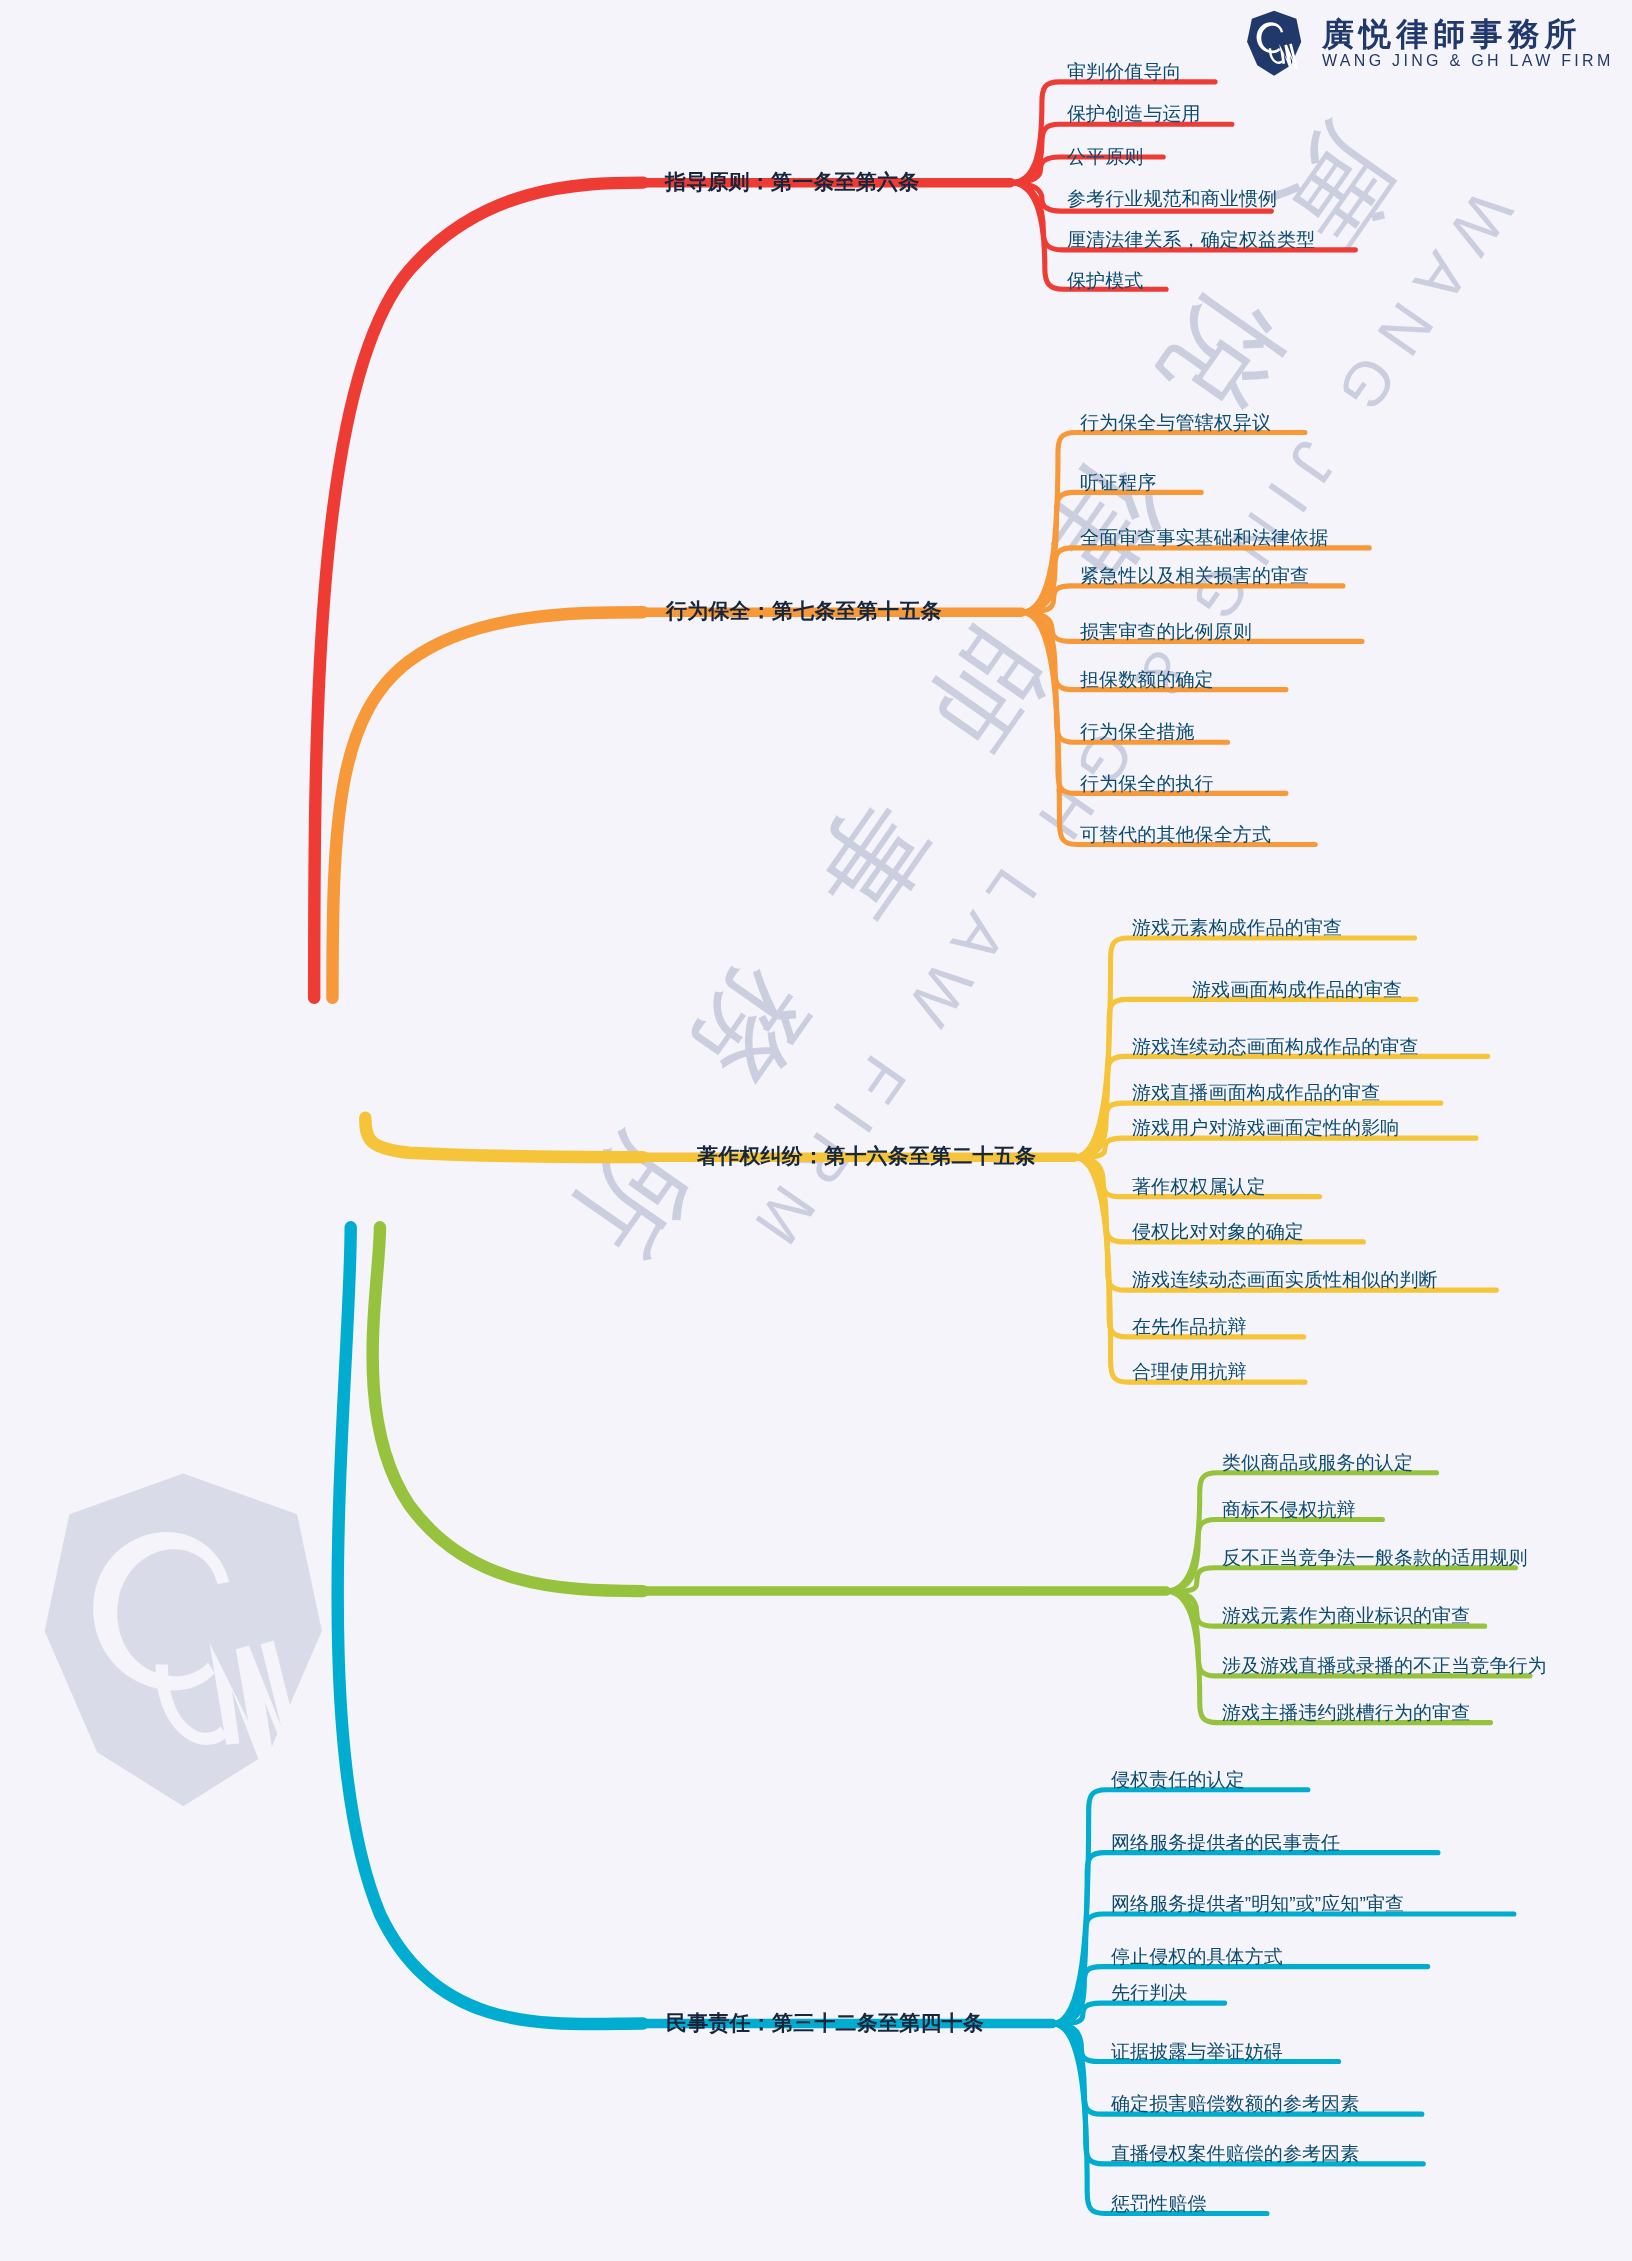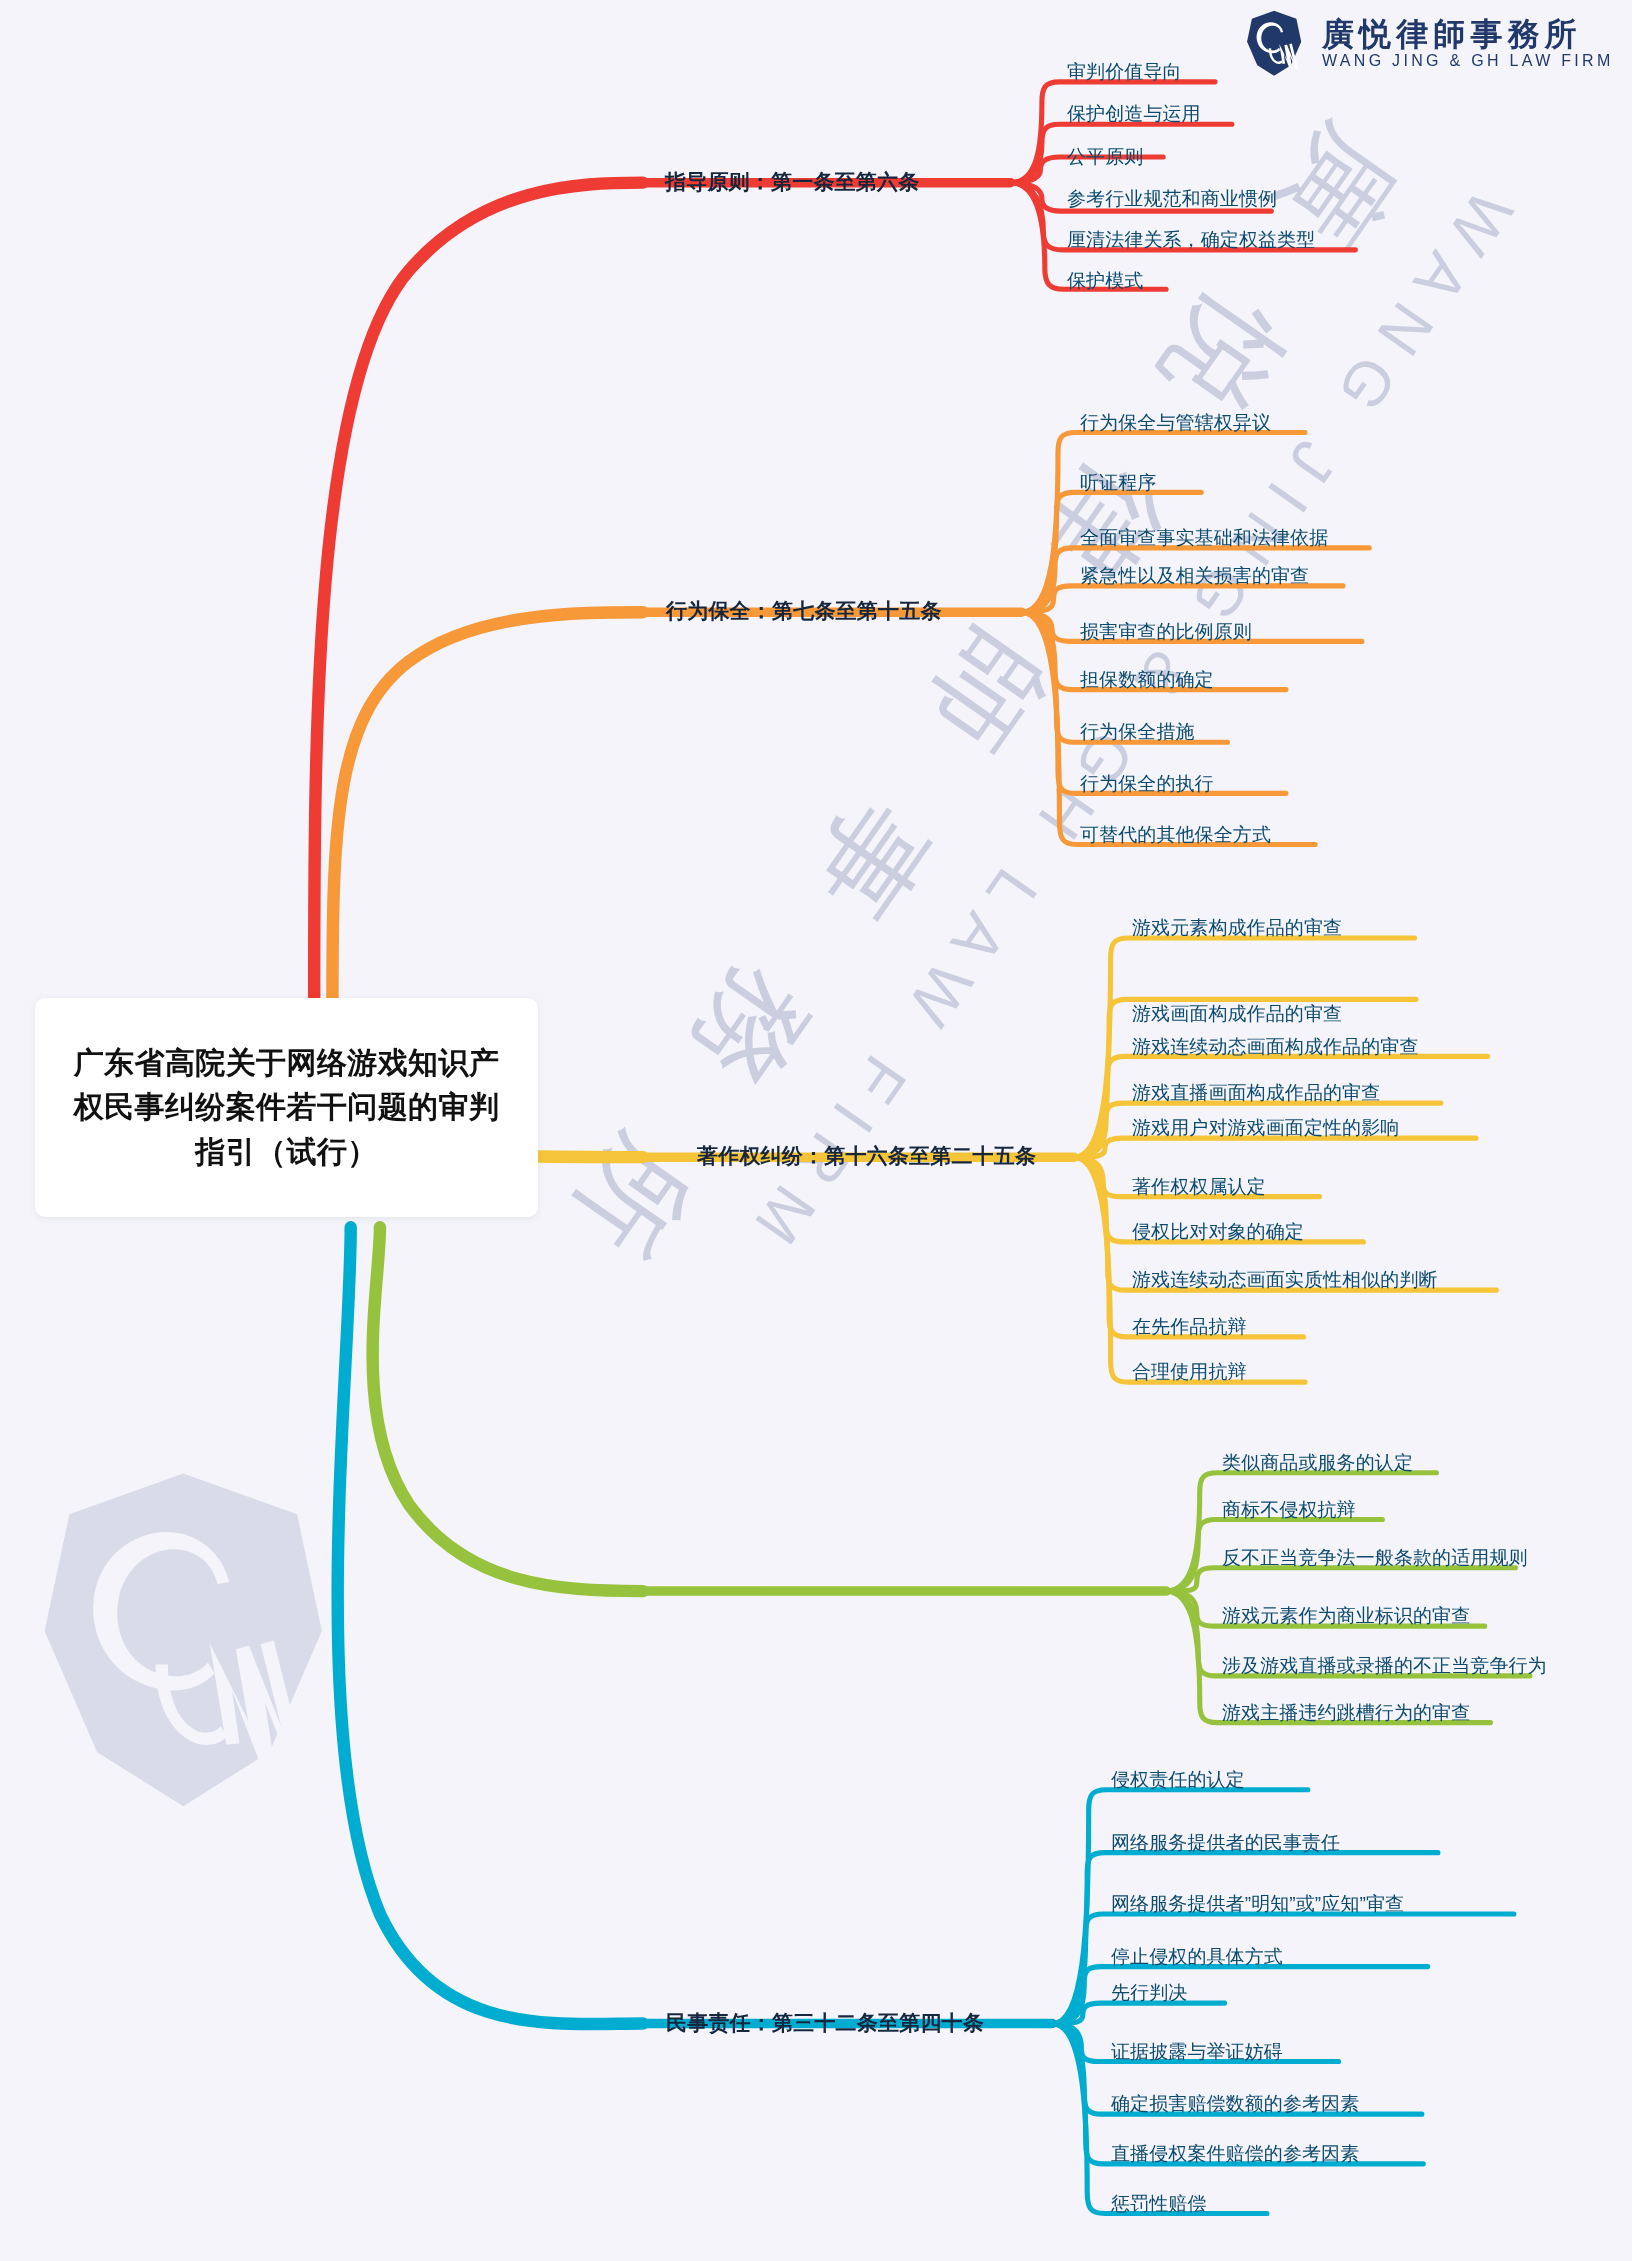--- a/index.html
+++ b/index.html
@@ -149,23 +149,20 @@
         <path d="M158 268c0 40 12 84 47 104 18 10 39 8 52-6l-10-13c-9 10-24 11-36 4-26-16-36-52-36-89z"></path>
         <path d="M232 238l23 140 18-2-10-72 40 104 18-4-13-84 38 96 18-5-44-176-18 5 28 112-44-110-18 5 17 98z"></path>
       </g>
     </svg>
     <div class="logo-txt">
       <div class="logo-cn">廣悦律師事務所</div>
       <div class="logo-en">WANG JING &amp; GH LAW FIRM</div>
     </div>
   </div>
 
-  <div class="root">
-    <div class="root-label">广东省高院关于网络游戏知识产权民事纠纷案件若干问题的审判指引（试行）</div>
-  </div>
 
   <div class="branch-label" style="left:665px;top:167px;">指导原则：第一条至第六条</div>
   <div class="branch-label" style="left:666px;top:596px;">行为保全：第七条至第十五条</div>
   <div class="branch-label" style="left:665px;top:1141px;margin-left:32px;">著作权纠纷：第十六条至第二十五条</div>
   <div class="branch-label" style="left:666px;top:2008px;">民事责任：第三十二条至第四十条</div>
 
   <div class="leaf-label" style="left:1067px;top:60px;">审判价值导向</div>
   <div class="leaf-label" style="left:1067px;top:102px;">保护创造与运用</div>
   <div class="leaf-label" style="left:1067px;top:145px;">公平原则</div>
   <div class="leaf-label" style="left:1067px;top:187px;">参考行业规范和商业惯例</div>
@@ -176,21 +173,21 @@
   <div class="leaf-label" style="left:1080px;top:471px;">听证程序</div>
   <div class="leaf-label" style="left:1080px;top:526px;">全面审查事实基础和法律依据</div>
   <div class="leaf-label" style="left:1080px;top:564px;">紧急性以及相关损害的审查</div>
   <div class="leaf-label" style="left:1080px;top:620px;">损害审查的比例原则</div>
   <div class="leaf-label" style="left:1080px;top:668px;">担保数额的确定</div>
   <div class="leaf-label" style="left:1080px;top:720px;">行为保全措施</div>
   <div class="leaf-label" style="left:1080px;top:772px;">行为保全的执行</div>
   <div class="leaf-label" style="left:1080px;top:823px;">可替代的其他保全方式</div>
 
   <div class="leaf-label" style="left:1132px;top:916px;">游戏元素构成作品的审查</div>
-  <div class="leaf-label" style="left:1132px;top:978px;margin-top:24px;">游戏画面构成作品的审查</div>
+  <div class="leaf-label" style="left:1192px;top:978px;">游戏画面构成作品的审查</div>
   <div class="leaf-label" style="left:1132px;top:1035px;">游戏连续动态画面构成作品的审查</div>
   <div class="leaf-label" style="left:1132px;top:1081px;">游戏直播画面构成作品的审查</div>
   <div class="leaf-label" style="left:1132px;top:1116px;">游戏用户对游戏画面定性的影响</div>
   <div class="leaf-label" style="left:1132px;top:1175px;">著作权权属认定</div>
   <div class="leaf-label" style="left:1132px;top:1220px;">侵权比对对象的确定</div>
   <div class="leaf-label" style="left:1132px;top:1268px;">游戏连续动态画面实质性相似的判断</div>
   <div class="leaf-label" style="left:1132px;top:1315px;">在先作品抗辩</div>
   <div class="leaf-label" style="left:1132px;top:1360px;">合理使用抗辩</div>
 
   <div class="leaf-label" style="left:1222px;top:1451px;">类似商品或服务的认定</div>

